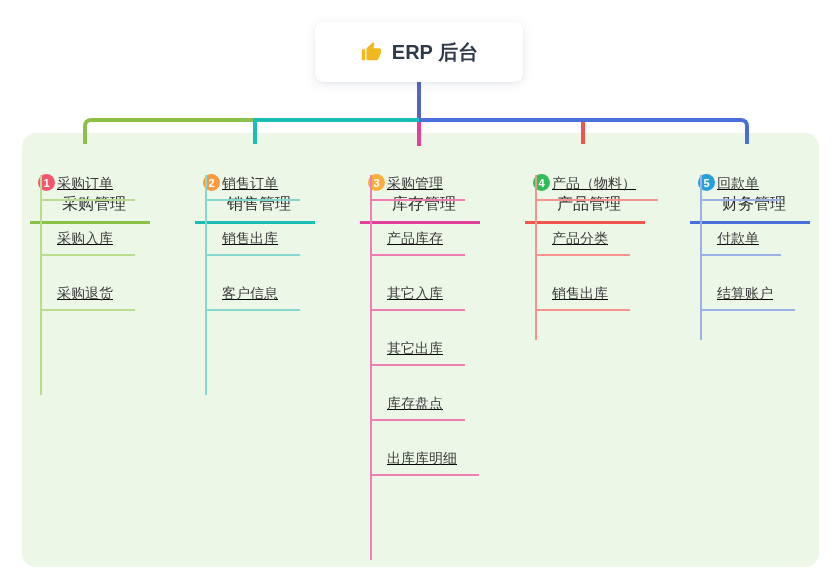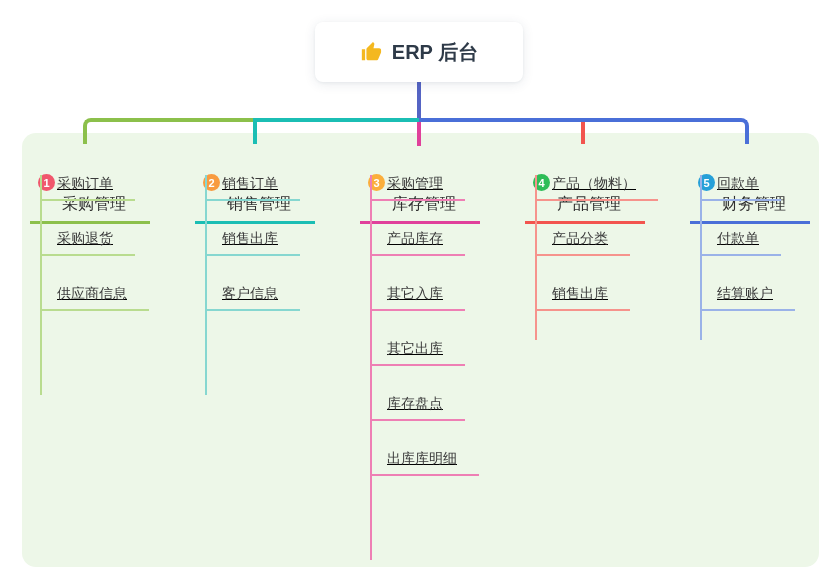--- a/index.html
+++ b/index.html
@@ -82,28 +82,28 @@
     <div class="branch-header">
       <span class="badge">1</span>
       <span class="branch-label">采购管理</span>
     </div>
     <div class="stem" style="height: 220px;"></div>
     <div class="children">
     <div class="child-row">
       <span class="child">采购订单</span>
     </div>
 
+    <div class="child-row">
+      <span class="child">采购入库</span>
+    </div>
 
     <div class="child-row">
       <span class="child">采购退货</span>
     </div>
 
-    <div class="child-row">
-      <span class="child">供应商信息</span>
-    </div>
   </div>
   </div>
 
   <div class="branch bp-1" style="--line: #1BBEB4; --child-line: #86D7D0; --badge: #F89B40;">
     <div class="branch-header">
       <span class="badge">2</span>
       <span class="branch-label">销售管理</span>
     </div>
     <div class="stem" style="height: 220px;"></div>
     <div class="children">

